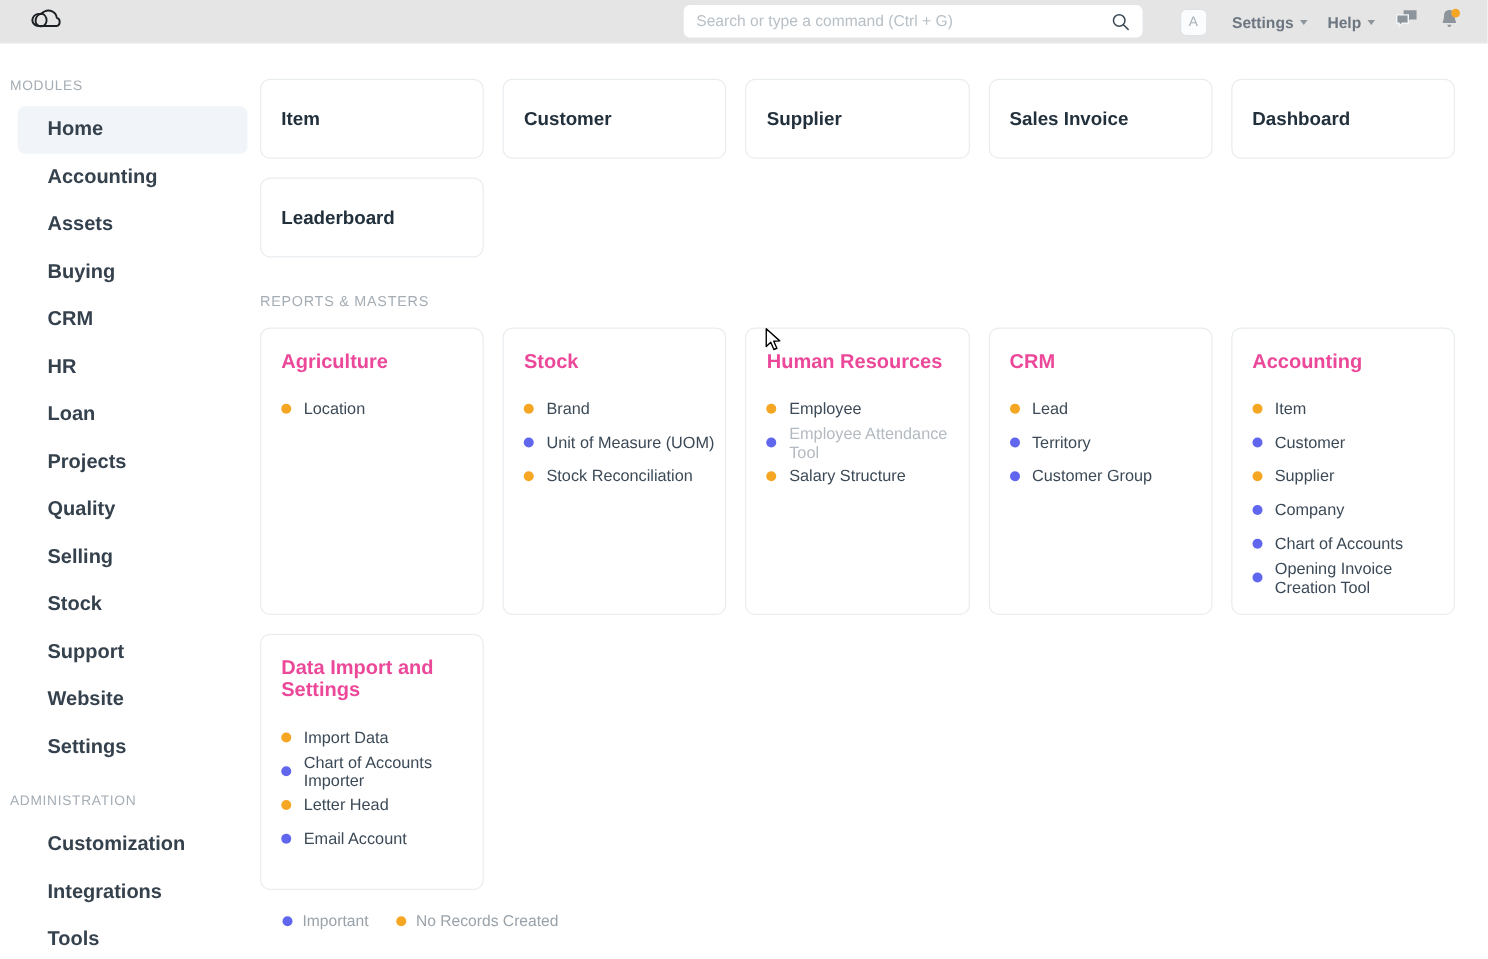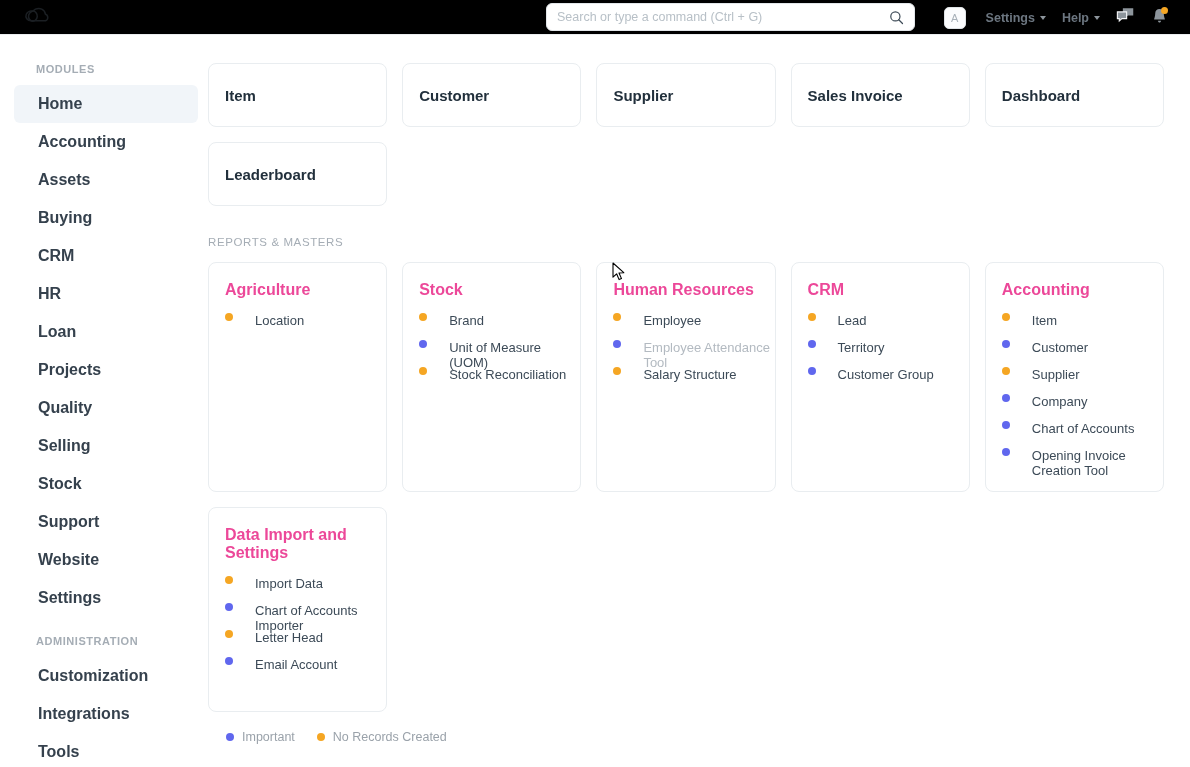--- a/index.html
+++ b/index.html
@@ -16,21 +16,21 @@
     color: #1f272e;
     -webkit-font-smoothing: antialiased;
   }
 
   
   .navbar {
     position: absolute;
     top: 0; left: 0;
     width: 1190px;
     height: 35px;
-    background: #000000;
+    background: #e5e5e5;
     display: flex;
     align-items: center;
     border-bottom: 1px solid #ebeef0;
   }
 
   .brand {
     width: 60px;
     display: flex;
     align-items: center;
     justify-content: center;
@@ -127,22 +127,22 @@
     width: 208px;
     height: 732px;
     background: #ffffff;
     padding-top: 28px;
     overflow: hidden;
   }
   .sb-heading {
     font-size: 11px;
     letter-spacing: 0.55px;
     color: #a5adb5;
-    font-weight: 700;
-    padding: 0 0 0 36px;
+    font-weight: 400;
+    padding: 0 0 0 8px;
     margin-bottom: 10px;
     text-transform: uppercase;
   }
   .sb-item {
     height: 38px;
     display: flex;
     align-items: center;
     padding-left: 24px;
     margin: 0 10px 0 14px;
     border-radius: 6px;
@@ -217,21 +217,22 @@
   .rm-card.tall { min-height: 205px; }
   .rm-title {
     font-size: 16px;
     font-weight: bold;
     color: #ec4899;
     margin-bottom: 14px;
   }
   .rm-list { list-style: none; }
   .rm-link {
     display: flex;
-    gap: 22px;
+    align-items: center;
+    gap: 10px;
     height: 27px;
     font-size: 13px;
     color: #3c4a57;
     cursor: pointer;
   }
   .rm-link.muted { color: #b3bac1; }
   .dot {
     width: 8px; height: 8px;
     border-radius: 50%;
     flex: 0 0 auto;

